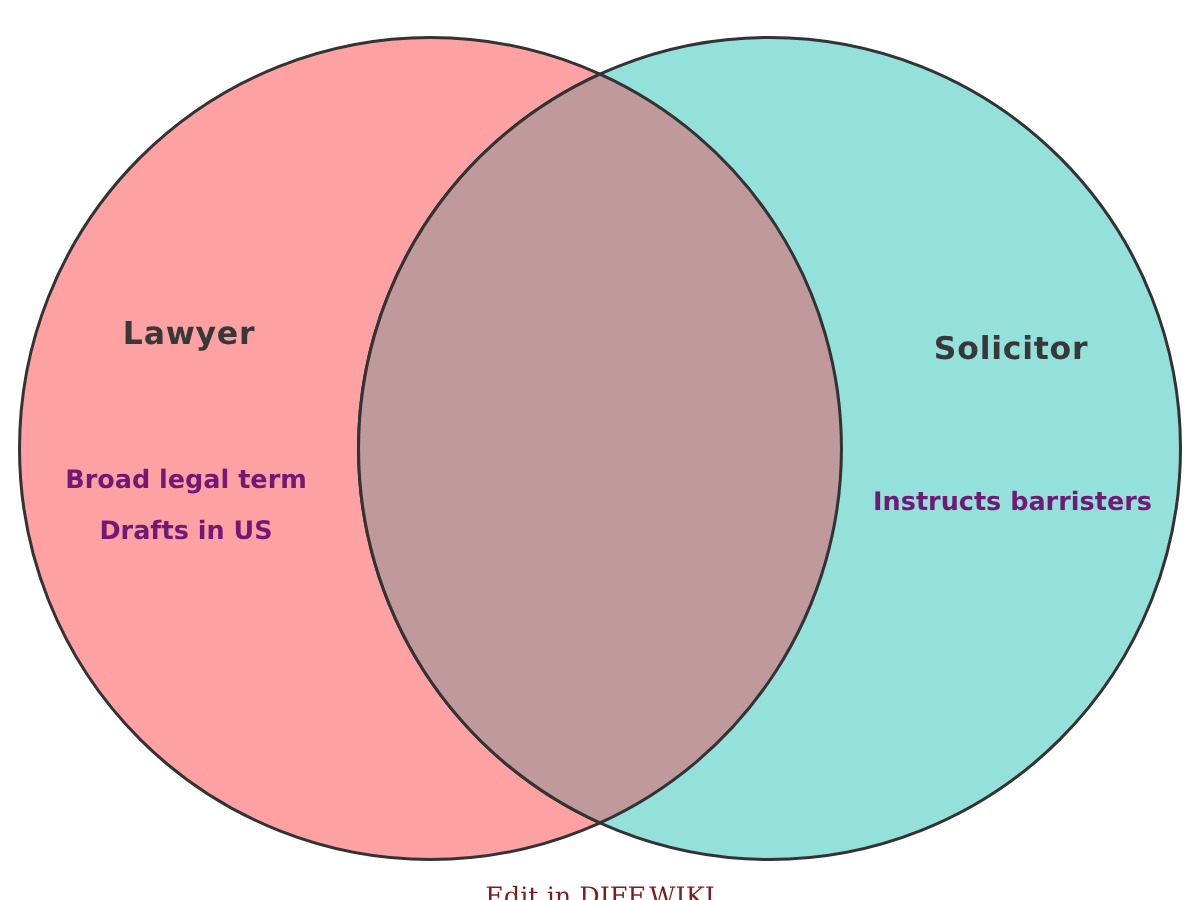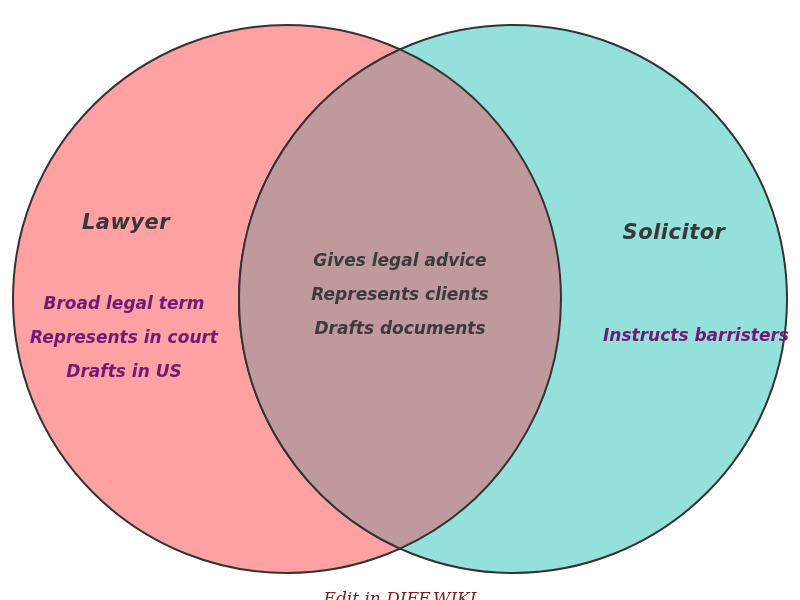--- a/index.html
+++ b/index.html
@@ -7,21 +7,20 @@
     padding: 0;
     background: #ffffff;
     font-family: "DejaVu Sans", "Liberation Sans", sans-serif;
   }
   .stage {
     position: relative;
     width: 800px;
     height: 600px;
     background: #ffffff;
     overflow: hidden;
-    font-style: italic;
   }
   .stage svg {
     position: absolute;
     left: 0;
     top: 0;
   }
   .label {
     position: absolute;
     transform: translate(-50%, -50%);
     white-space: nowrap;
@@ -34,21 +33,21 @@
     letter-spacing: 0.5px;
   }
   .title-left  { left: 126px; top: 222px; }
   .title-right { left: 674px; top: 222px; margin-top: 10px; }
   .item-list {
     line-height: 34px;
     font-size: 17px;
     color: #701a75;
   }
   .items-left   { left: 124px; top: 337px; }
-  .items-right  { left: 675px; top: 335px; margin-left: 21px; }
+  .items-right  { left: 675px; top: 335px; }
   .items-center {
     left: 400px; top: 294px;
     color: #3b3b3b;
   }
   .footer-link {
     position: absolute;
     left: 400px;
     top: 598px;
     transform: translate(-50%, -50%);
     white-space: nowrap;
@@ -70,29 +69,23 @@
       <path d="M 400 49.4 A 274 274 0 0 1 400 548.6 A 274 274 0 0 1 400 49.4 Z" fill="#BF999C"></path>
     </g>
   </svg>
 
   <div class="label set-title title-left">Lawyer</div>
 
   <div class="label set-title title-right">Solicitor</div>
 
   <div class="label item-list items-left">
     <div>Broad legal term</div>
-    <div>Represents in court</div>
     <div>Drafts in US</div>
   </div>
 
-  <div class="label item-list items-center">
-    <div>Gives legal advice</div>
-    <div>Represents clients</div>
-    <div>Drafts documents</div>
-  </div>
 
   <div class="label item-list items-right">
     <div>Instructs barristers</div>
   </div>
 
   <div class="footer-link">Edit in DIFF.WIKI</div>
 
 </div>
 
 </body></html>

